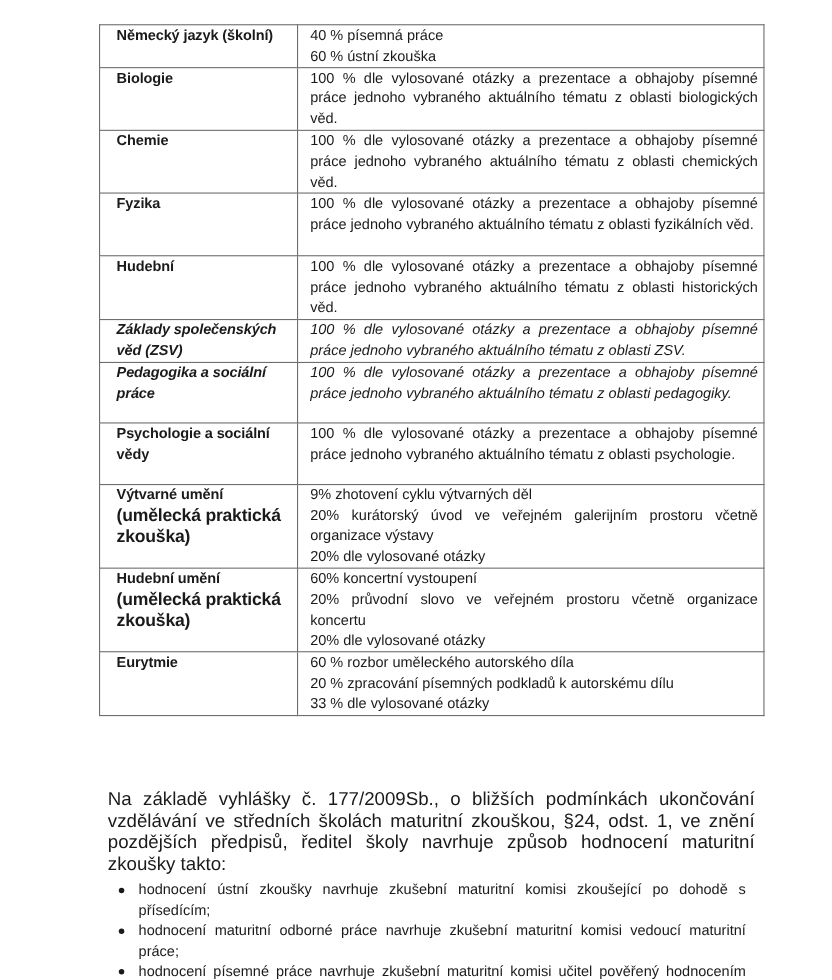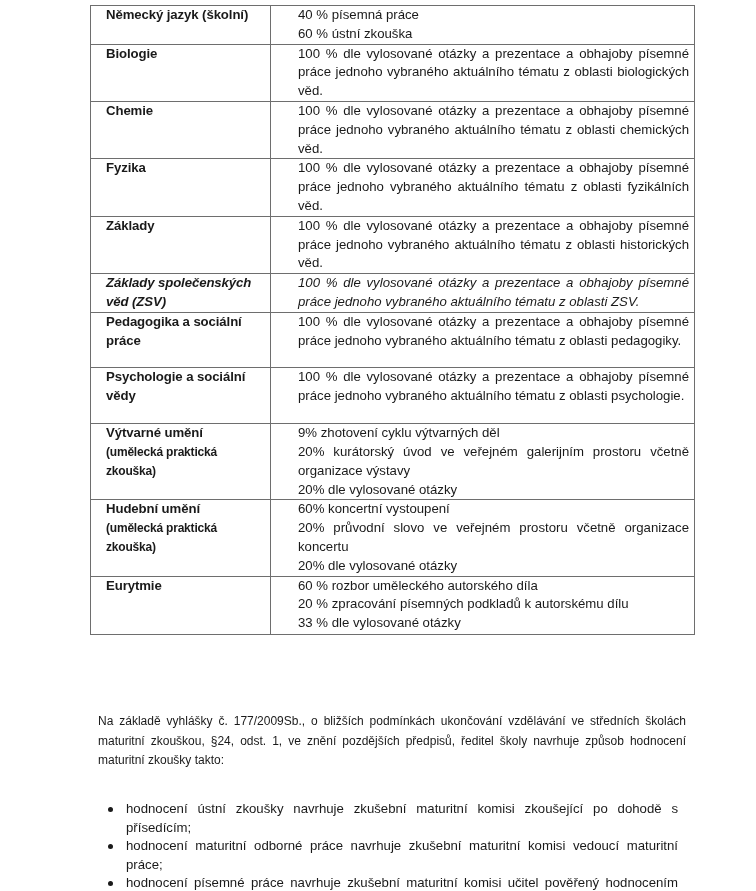--- a/index.html
+++ b/index.html
@@ -3,37 +3,37 @@
 <meta charset="utf-8">
 <style>
   html, body { margin: 0; padding: 0; background: #ffffff; }
   body {
     width: 756px; height: 891px; overflow: hidden; position: relative;
     font-family: "Liberation Sans", "DejaVu Sans", sans-serif;
     color: #1a1a1a;
   }
   .page { position: absolute; left: 0; top: 0; width: 756px; height: 891px; }
   table.grades {
-    position: absolute; left: 90px; top: 5px; width: 604px;
+    position: absolute; left: 90px; top: 22px; width: 604px;
     border-collapse: collapse; table-layout: fixed;
     font-size: 13.2px; line-height: 18.8px;
   }
   table.grades col.c1 { width: 180px; }
   table.grades col.c2 { width: 424px; }
   table.grades td {
     border: 1.3px solid #6e6e6e; vertical-align: top;
     padding: 0 6px 0 12px;
   }
   table.grades td.subj { font-weight: bold; padding-left: 15px; letter-spacing: -0.1px; }
-  table.grades td.desc { text-align: justify; padding-left: 27px; padding-right: 5px; }
-  .sub-note { font-size: 12px; font-weight: bold; display: block; line-height: 19px; letter-spacing: -0.2px; }
+  table.grades td.desc { text-align: justify; padding-left: 11px; padding-right: 5px; }
+  .sub-note { font-size: 16px; font-weight: bold; display: block; line-height: 19px; letter-spacing: -0.2px; }
   .line { display: block; }
   .para {
     position: absolute; left: 98px; top: 700px; width: 588px;
-    font-size: 12px; line-height: 19.5px; text-align: justify;
+    font-size: 17px; line-height: 19.5px; text-align: justify;
   }
   ul.bullets {
     position: absolute; left: 98px; top: 800px; width: 580px;
     margin: 0; padding: 0; list-style: none;
     font-size: 13.2px; line-height: 18.5px;
   }
   ul.bullets li { position: relative; padding-left: 28px; text-align: justify; }
   ul.bullets li .bullet-dot {
     position: absolute; left: 10px; top: 7px; width: 5px; height: 5px; border-radius: 50%; background: #1a1a1a;
   }
@@ -76,35 +76,35 @@
         <tr style="height: 57px; margin-left: 12px;">
           <td class="subj">
             <span class="line">Fyzika</span>
           </td>
           <td class="desc">
             <span class="line">100 % dle vylosované otázky a prezentace a obhajoby písemné práce jednoho vybraného aktuálního tématu z oblasti fyzikálních věd.</span>
           </td>
         </tr>
         <tr style="height: 57px;">
           <td class="subj">
-            <span class="line">Základy</span>
+            <span class="line">Hudební</span>
           </td>
           <td class="desc">
             <span class="line">100 % dle vylosované otázky a prezentace a obhajoby písemné práce jednoho vybraného aktuálního tématu z oblasti historických věd.</span>
           </td>
         </tr>
         <tr style="height: 39px; font-style: italic;">
           <td class="subj">
             <span class="line">Základy společenských věd (ZSV)</span>
           </td>
           <td class="desc">
             <span class="line">100 % dle vylosované otázky a prezentace a obhajoby písemné práce jednoho vybraného aktuálního tématu z oblasti ZSV.</span>
           </td>
         </tr>
-        <tr style="height: 55px;">
+        <tr style="height: 55px; font-style: italic;">
           <td class="subj">
             <span class="line">Pedagogika a sociální práce</span>
           </td>
           <td class="desc">
             <span class="line">100 % dle vylosované otázky a prezentace a obhajoby písemné práce jednoho vybraného aktuálního tématu z oblasti pedagogiky.</span>
           </td>
         </tr>
         <tr style="height: 56px; margin-top: 24px;">
           <td class="subj">
             <span class="line">Psychologie a sociální vědy</span>

